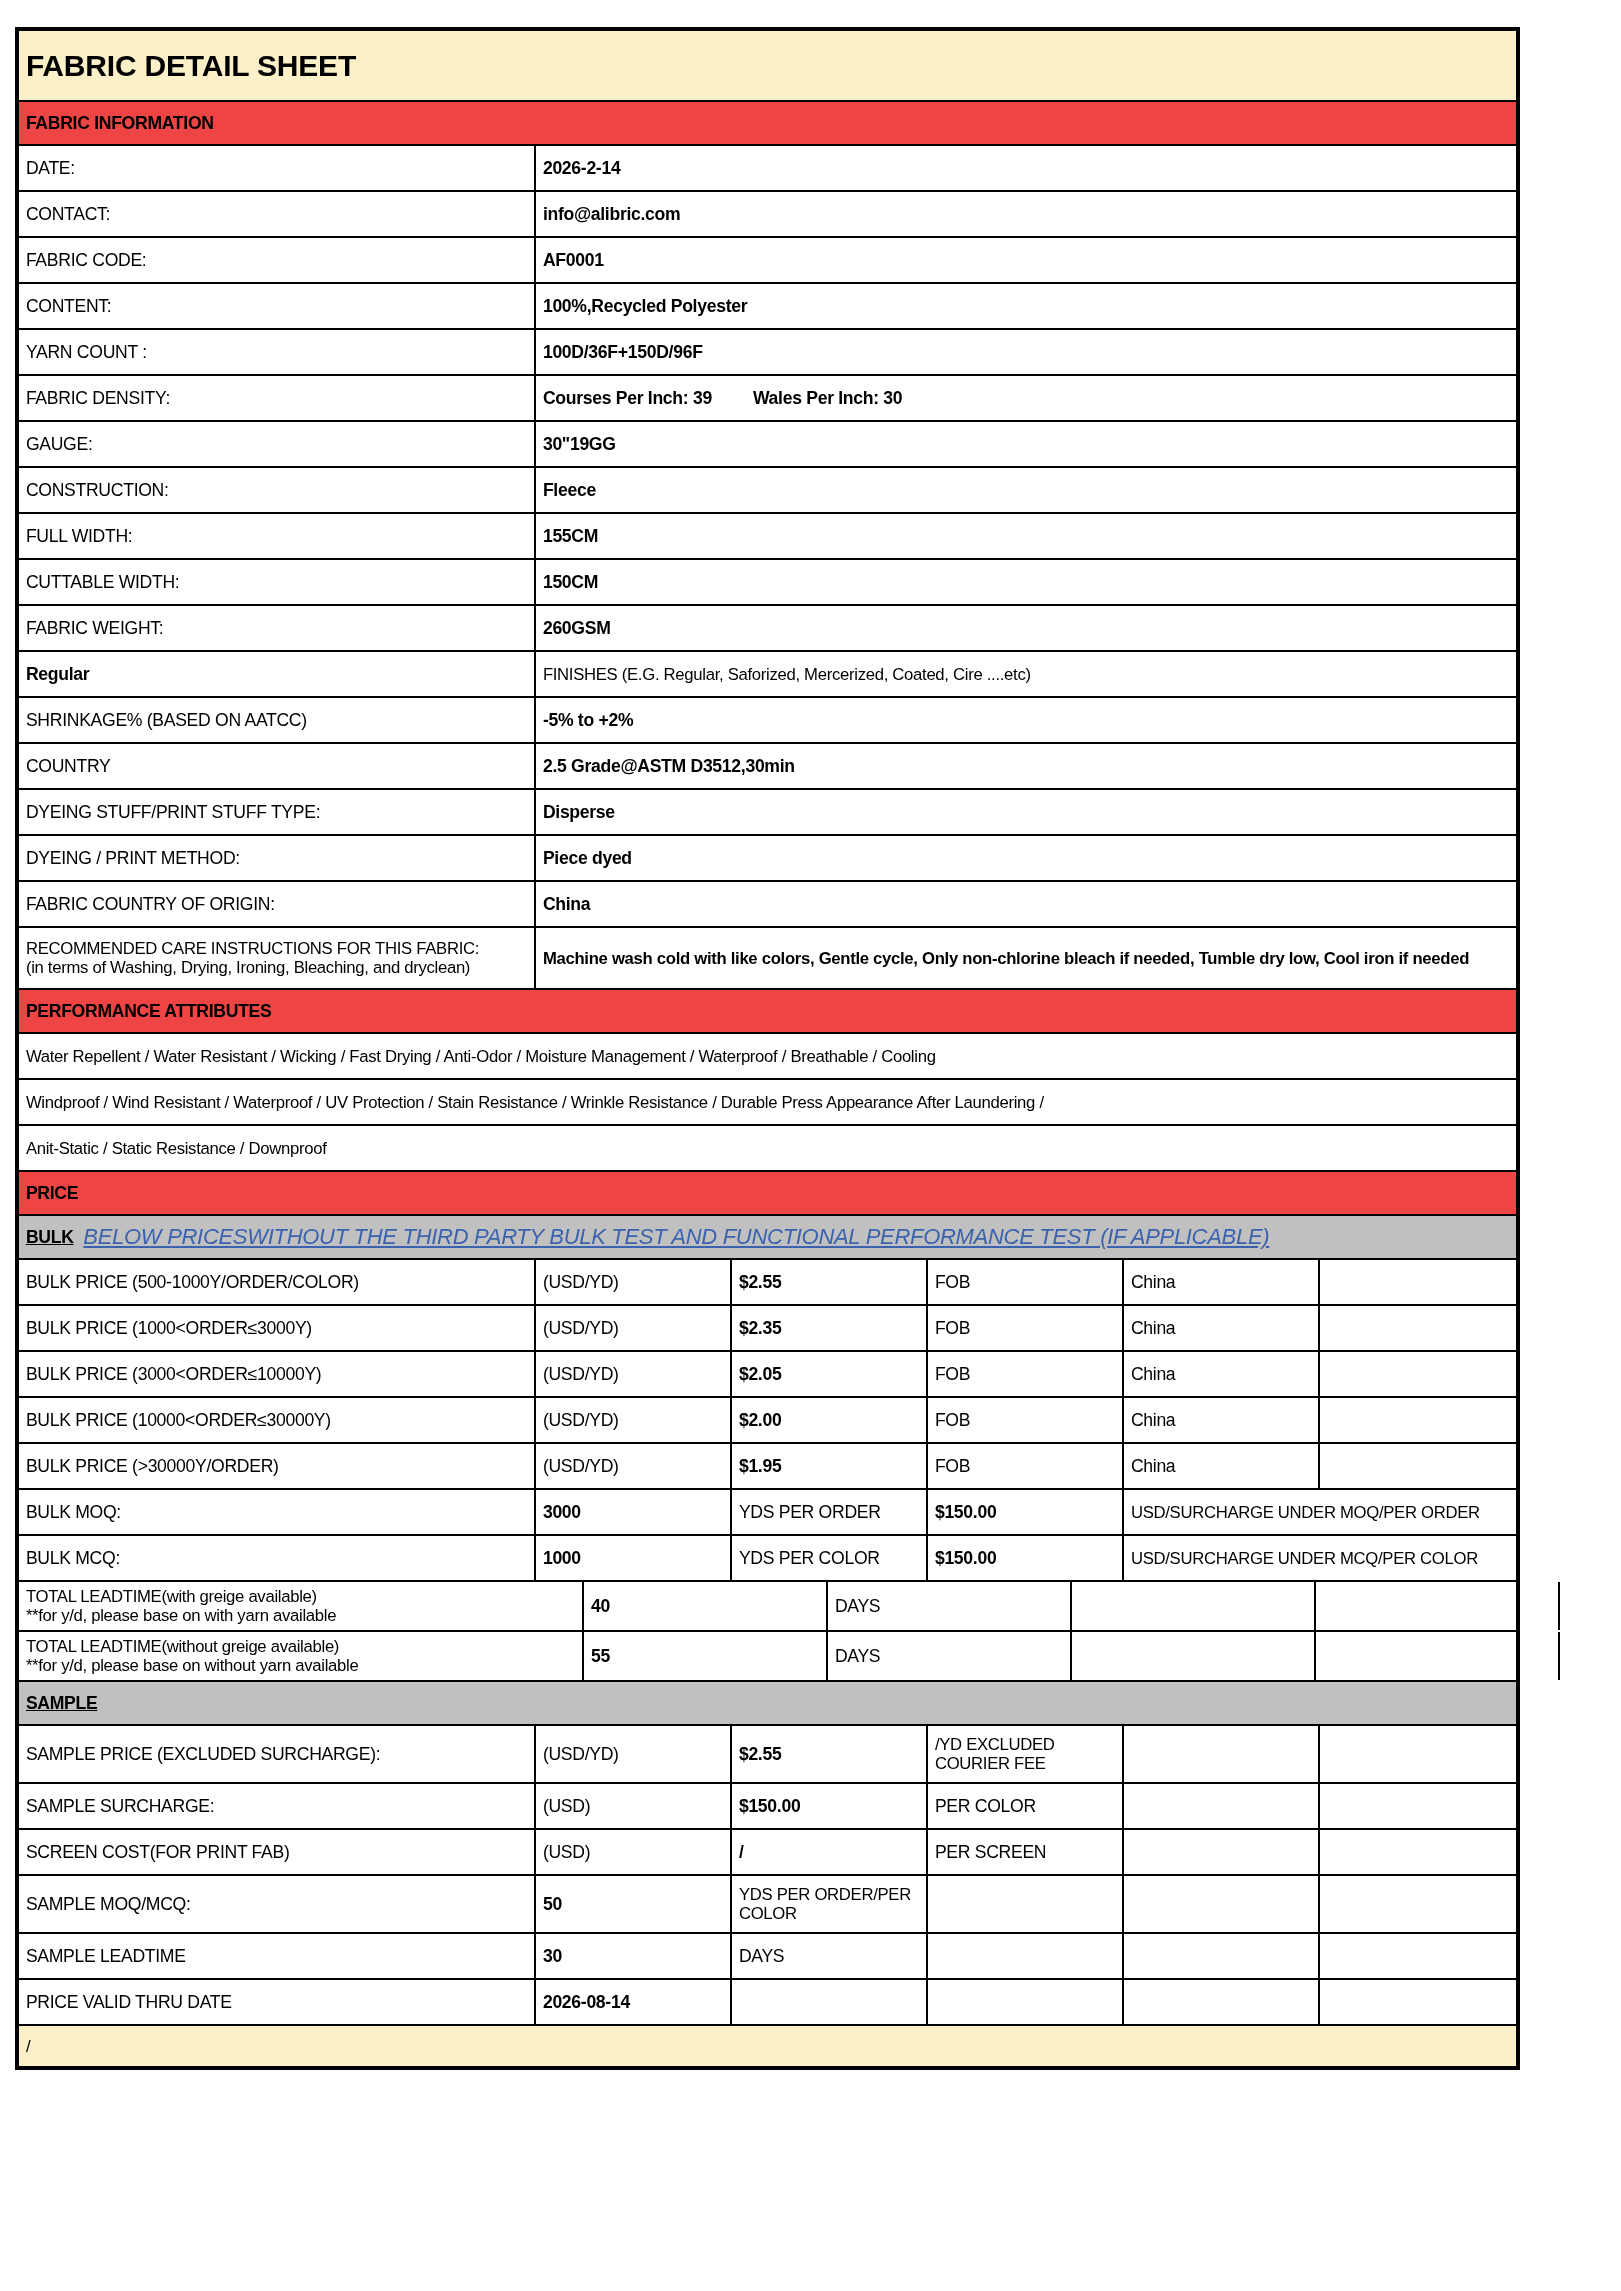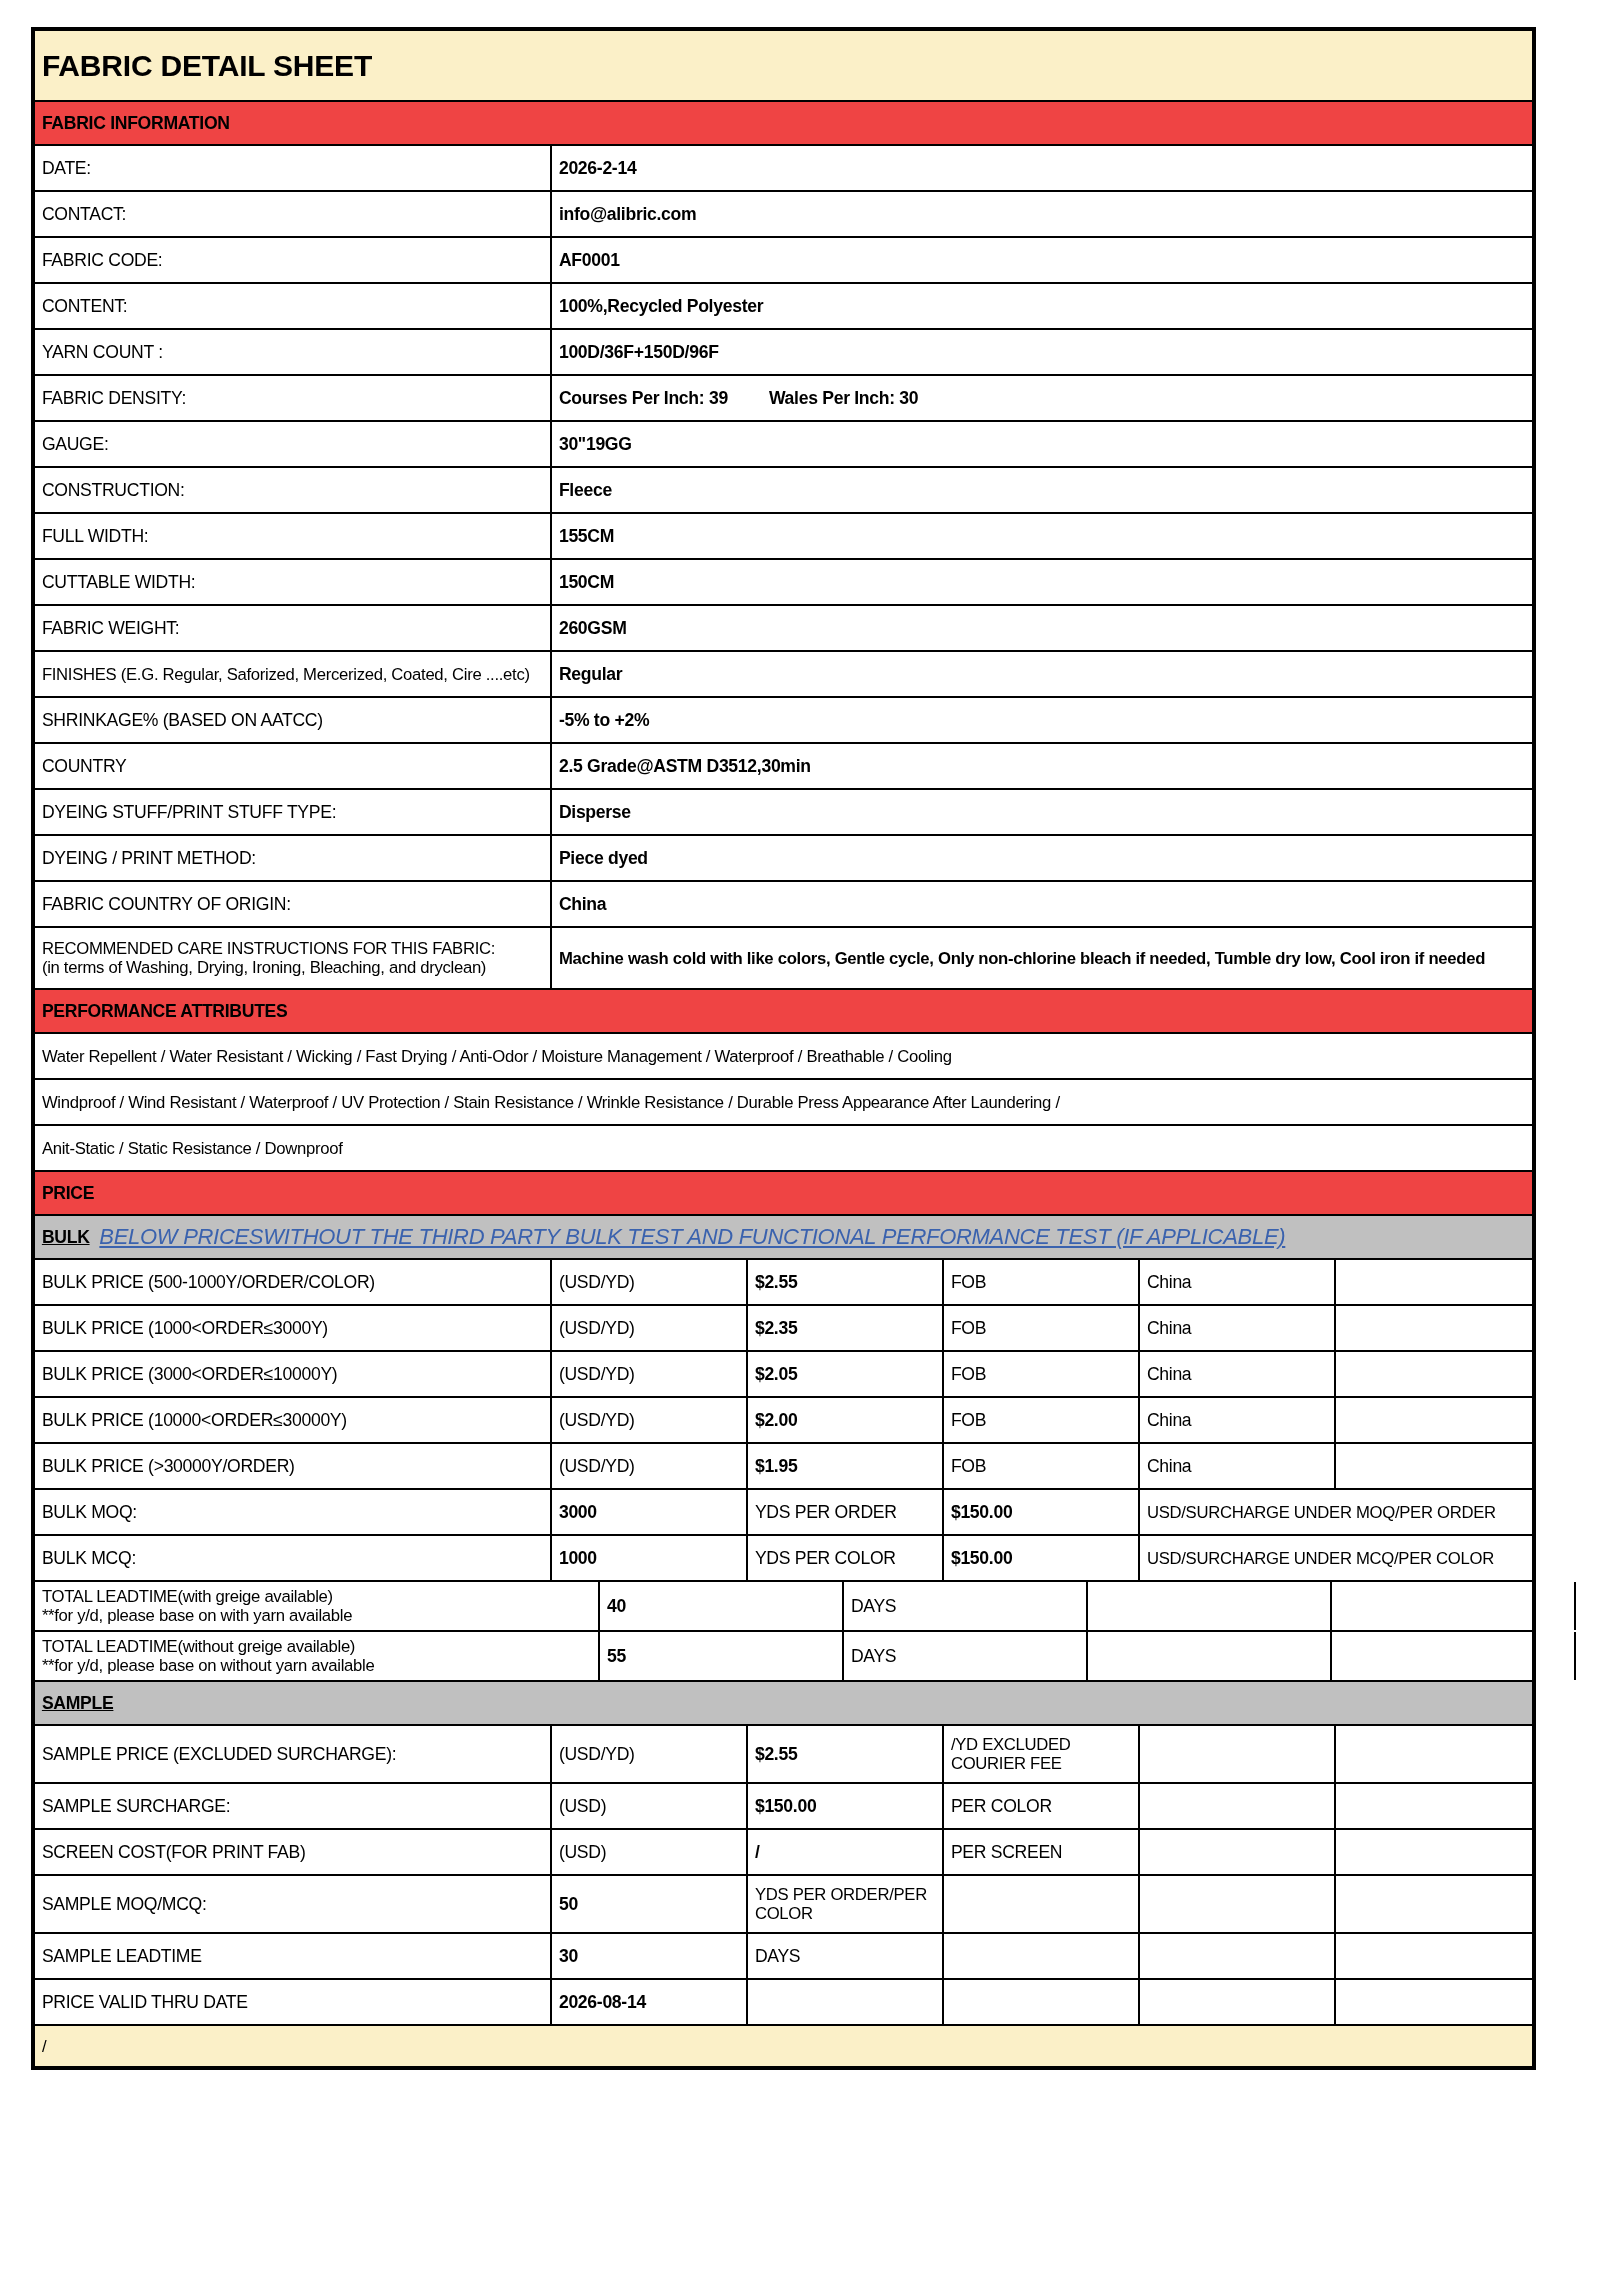--- a/index.html
+++ b/index.html
@@ -2,21 +2,21 @@
 <html><head>
 <meta charset="utf-8">
 <style>
   * { margin:0; padding:0; box-sizing:border-box; }
   html,body { background:#ffffff; }
   .page {
     position:relative; width:1621px; height:2292px; background:#ffffff; overflow:hidden;
     font-family:"Liberation Sans","DejaVu Sans",sans-serif; color:#000;
   }
   .sheet {
-    position:absolute; left:31px; top:27.4px; width:1505px;
+    position:absolute; left:15px; top:27.4px; width:1505px;
     border:4.9px solid #000; background:#fff;
   }
   .row { display:grid; border-bottom:2.9px solid #000; background:#fff; }
   .row:last-child { border-bottom:none; }
   .cols2 { grid-template-columns:515px 1fr; }
   .cols6 { grid-template-columns:515px 196px 196px 196px 196px 1fr; }
   .cols1 { grid-template-columns:1fr; }
   .cell {
     display:flex; align-items:center; padding:2.9px 6.9px;
     border-left:2.9px solid #000; font-size:17.6px; letter-spacing:-0.3px; line-height:1.18;
@@ -103,22 +103,22 @@
     </div>
     <div class="row cols2 h-std">
       <div class="cell">CUTTABLE WIDTH:</div>
       <div class="cell b">150CM</div>
     </div>
     <div class="row cols2 h-std">
       <div class="cell">FABRIC WEIGHT:</div>
       <div class="cell b">260GSM</div>
     </div>
     <div class="row cols2 h-std">
+      <div class="cell b">Regular</div>
       <div class="cell sm">FINISHES (E.G. Regular, Saforized, Mercerized, Coated, Cire ....etc)</div>
-      <div class="cell b">Regular</div>
     </div>
     <div class="row cols2 h-std">
       <div class="cell">SHRINKAGE% (BASED ON AATCC)</div>
       <div class="cell b">-5% to +2%</div>
     </div>
     <div class="row cols2 h-std">
       <div class="cell">COUNTRY</div>
       <div class="cell b">2.5 Grade@ASTM D3512,30min</div>
     </div>
     <div class="row cols2 h-std">

